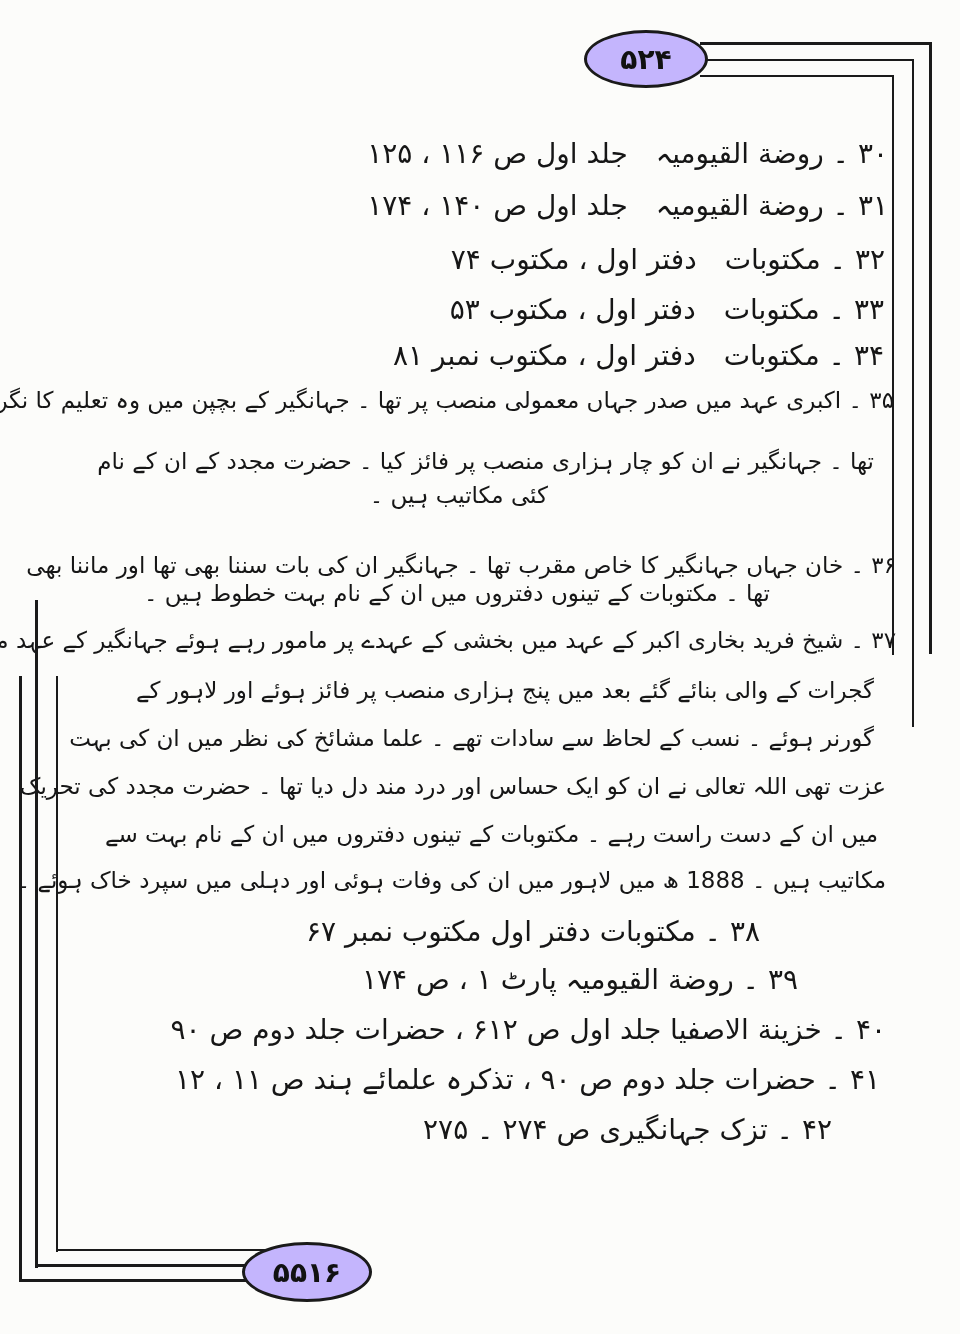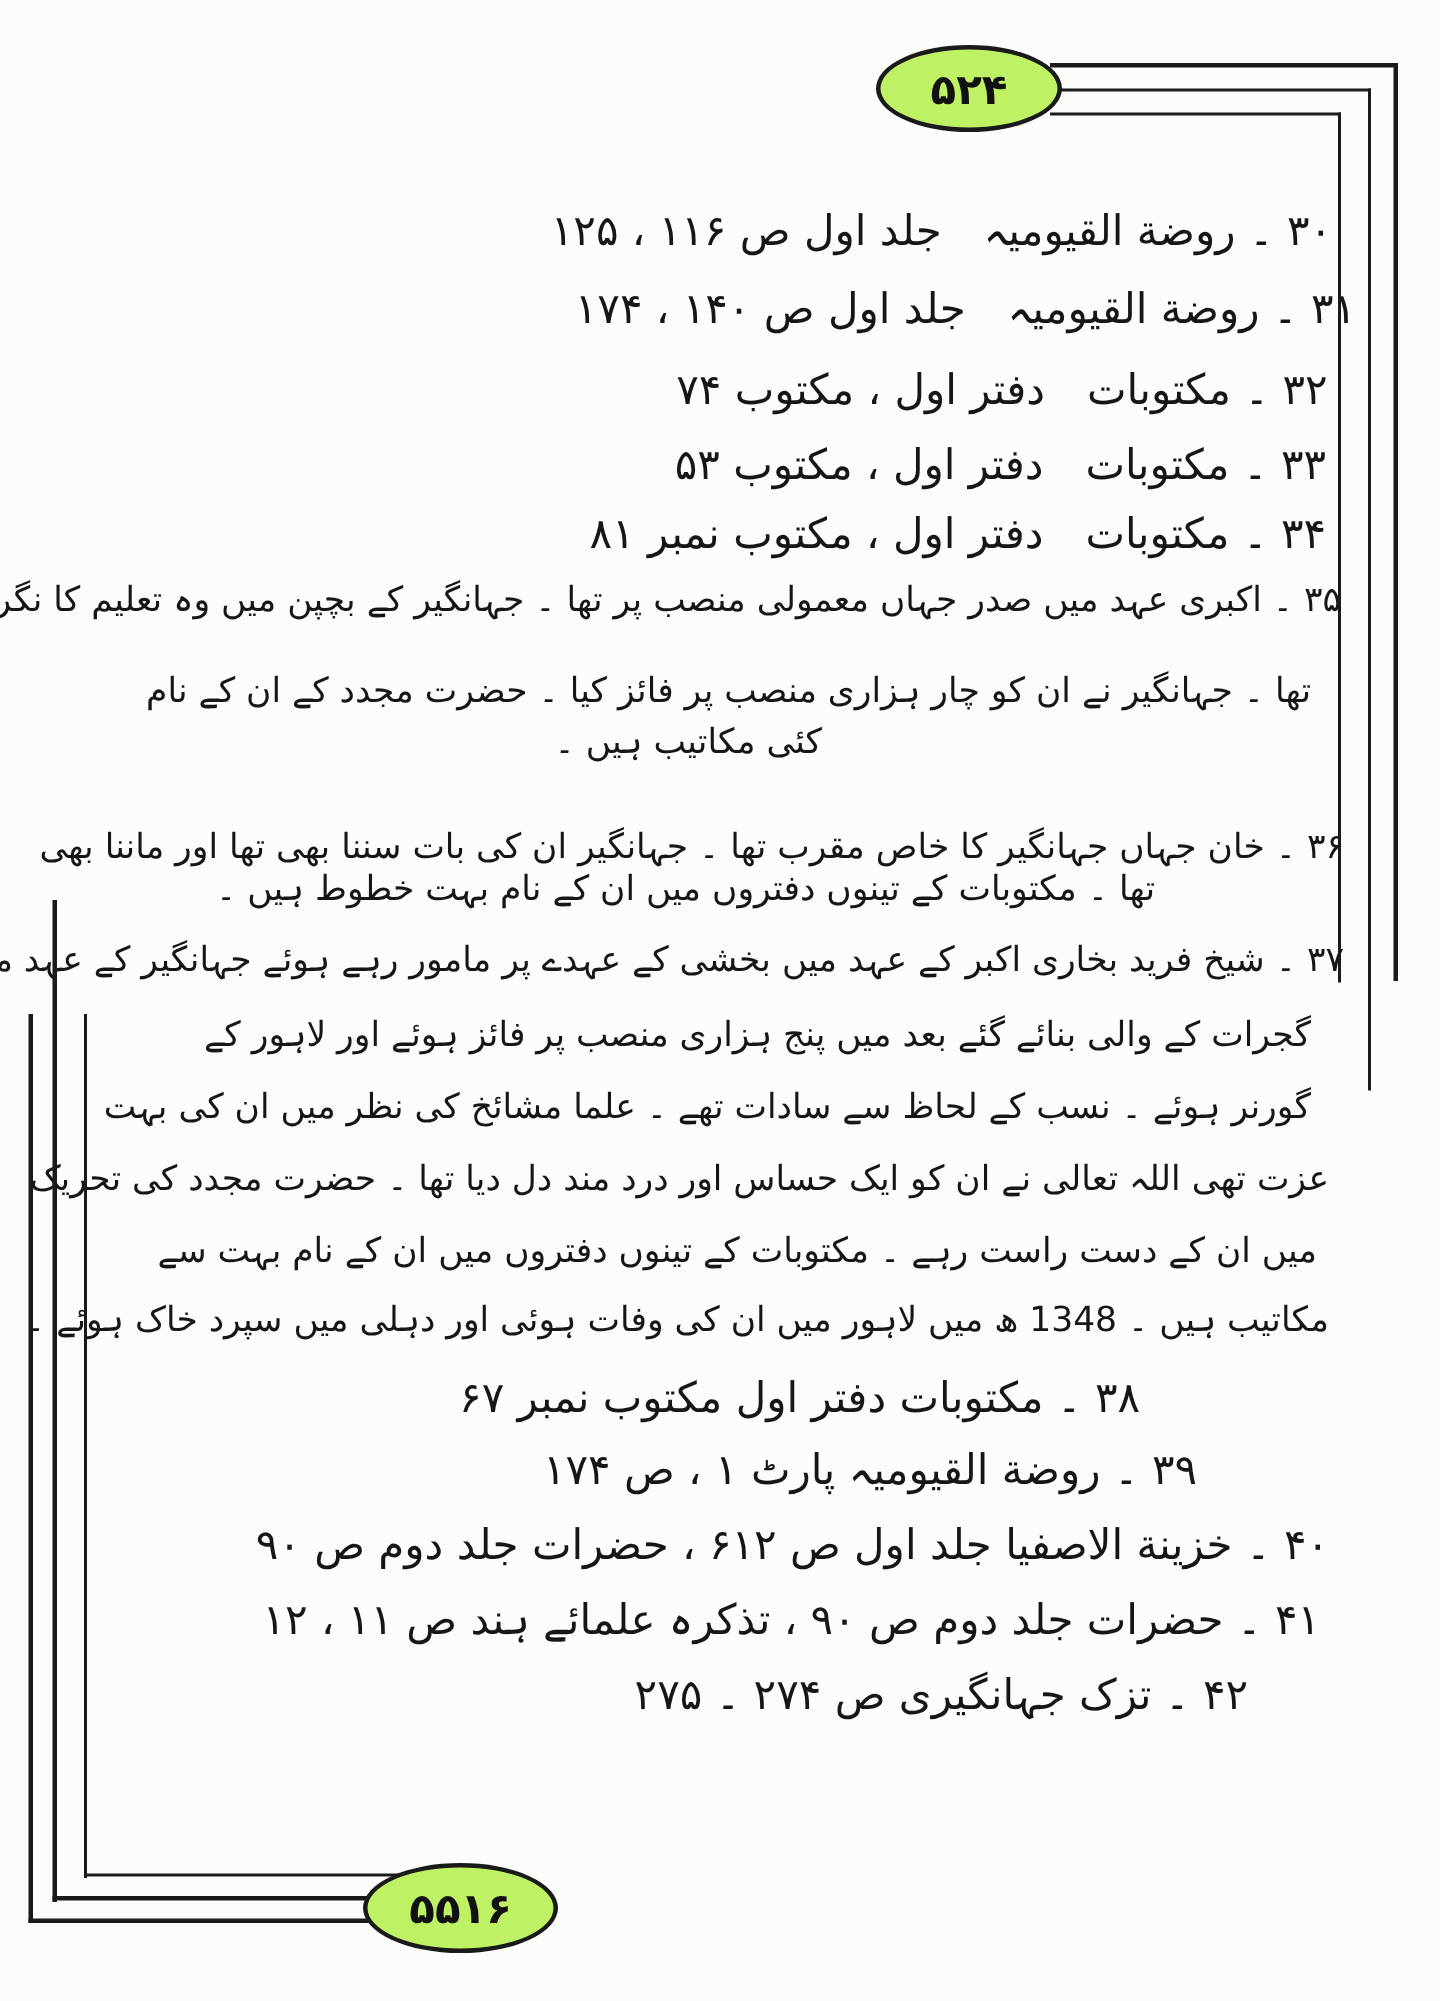--- a/index.html
+++ b/index.html
@@ -24,21 +24,21 @@
     color:#161616;
   }
   .ref{font-size:28px;}
   
   .bline{position:absolute;background:#1a1a1a;z-index:1;}
   
   .oval{
     position:absolute;
     border:3px solid #1a1a1a;
     border-radius:50%;
-    background:#bef264;
+    background:#c4b5fd;
     display:flex;align-items:center;justify-content:center;
     z-index:2;
     font-size:28px;
     font-weight:bold;
     direction:rtl;
     color:#111;
   }
 </style>
 </head>
 <body>
@@ -65,35 +65,35 @@
 
   <div class="oval" style="left:584px;top:30px;width:118px;height:52px;">
     <span>۵۲۴</span>
   </div>
   <div class="oval" style="left:242px;top:1242px;width:124px;height:54px;">
     <span>۵۵۱۶</span>
   </div>
 
   <div>
     <div class="tline ref" style="top:134px;right:72px;">۳۰ ۔ روضة القیومیہ　جلد اول ص ۱۱۶ ، ۱۲۵</div>
-    <div class="tline ref" style="top:186px;right:56px;margin-left:16px;">۳۱ ۔ روضة القیومیہ　جلد اول ص ۱۴۰ ، ۱۷۴</div>
+    <div class="tline ref" style="top:186px;right:72px;margin-left:16px;">۳۱ ۔ روضة القیومیہ　جلد اول ص ۱۴۰ ، ۱۷۴</div>
     <div class="tline ref" style="top:240px;right:75px;">۳۲ ۔ مکتوبات　دفتر اول ، مکتوب ۷۴</div>
     <div class="tline ref" style="top:290px;right:76px;">۳۳ ۔ مکتوبات　دفتر اول ، مکتوب ۵۳</div>
     <div class="tline ref" style="top:336px;right:76px;text-align:center;">۳۴ ۔ مکتوبات　دفتر اول ، مکتوب نمبر ۸۱</div>
     <div class="tline" style="top:384px;right:66px;">۳۵ ۔ اکبری عہد میں صدر جہاں معمولی منصب پر تھا ۔ جہانگیر کے بچپن میں وہ تعلیم کا نگراں</div>
     <div class="tline" style="top:445px;right:86px;">تھا ۔ جہانگیر نے ان کو چار ہزاری منصب پر فائز کیا ۔ حضرت مجدد کے ان کے نام</div>
     <div class="tline" style="top:479px;right:412px;">کئی مکاتیب ہیں ۔</div>
     <div class="tline" style="top:549px;right:64px;">۳۶ ۔ خان جہاں جہانگیر کا خاص مقرب تھا ۔ جہانگیر ان کی بات سننا بھی تھا اور ماننا بھی</div>
     <div class="tline" style="top:577px;right:190px;">تھا ۔ مکتوبات کے تینوں دفتروں میں ان کے نام بہت خطوط ہیں ۔</div>
     <div class="tline" style="top:624px;right:64px;">۳۷ ۔ شیخ فرید بخاری اکبر کے عہد میں بخشی کے عہدے پر مامور رہے ہوئے جہانگیر کے عہد میں</div>
     <div class="tline" style="top:674px;right:86px;">گجرات کے والی بنائے گئے بعد میں پنج ہزاری منصب پر فائز ہوئے اور لاہور کے</div>
     <div class="tline" style="top:722px;right:86px;">گورنر ہوئے ۔ نسب کے لحاظ سے سادات تھے ۔ علما مشائخ کی نظر میں ان کی بہت</div>
     <div class="tline" style="top:770px;right:74px;">عزت تھی اللہ تعالی نے ان کو ایک حساس اور درد مند دل دیا تھا ۔ حضرت مجدد کی تحریک</div>
     <div class="tline" style="top:818px;right:82px;">میں ان کے دست راست رہے ۔ مکتوبات کے تینوں دفتروں میں ان کے نام بہت سے</div>
-    <div class="tline" style="top:864px;right:74px;">مکاتیب ہیں ۔ 1348 ھ میں لاہور میں ان کی وفات ہوئی اور دہلی میں سپرد خاک ہوئے ۔</div>
+    <div class="tline" style="top:864px;right:74px;">مکاتیب ہیں ۔ 1888 ھ میں لاہور میں ان کی وفات ہوئی اور دہلی میں سپرد خاک ہوئے ۔</div>
     <div class="tline ref" style="top:912px;right:200px;">۳۸ ۔ مکتوبات دفتر اول مکتوب نمبر ۶۷</div>
     <div class="tline ref" style="top:960px;right:162px;">۳۹ ۔ روضة القیومیہ پارٹ ۱ ، ص ۱۷۴</div>
     <div class="tline ref" style="top:1010px;right:74px;">۴۰ ۔ خزینة الاصفیا جلد اول ص ۶۱۲ ، حضرات جلد دوم ص ۹۰</div>
     <div class="tline ref" style="top:1060px;right:80px;">۴۱ ۔ حضرات جلد دوم ص ۹۰ ، تذکرہ علمائے ہند ص ۱۱ ، ۱۲</div>
     <div class="tline ref" style="top:1110px;right:128px;">۴۲ ۔ تزک جہانگیری ص ۲۷۴ ۔ ۲۷۵</div>
   </div>
 
 </div>
 
 </body></html>

